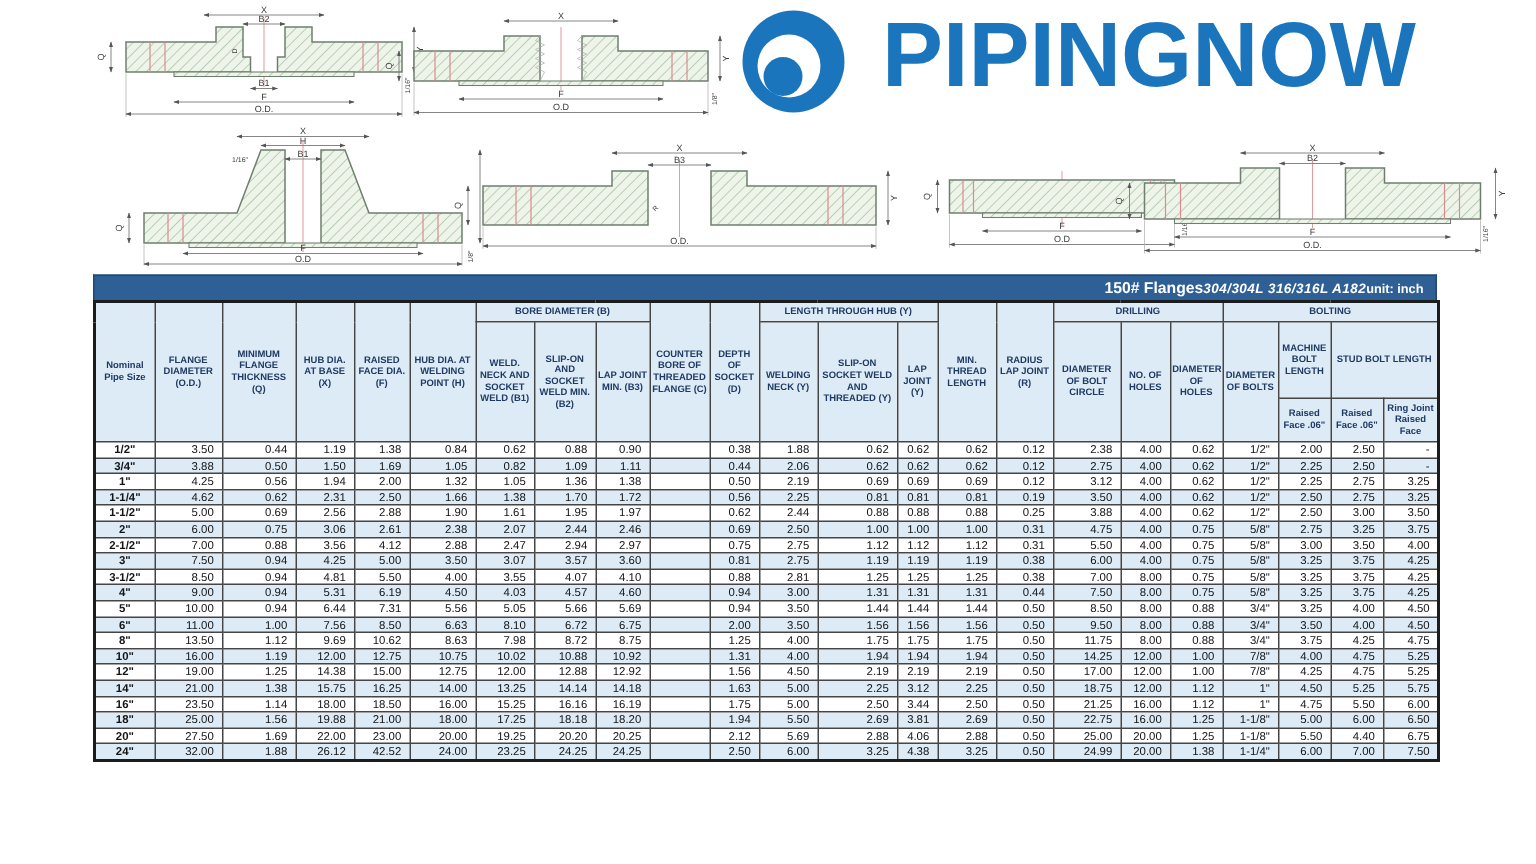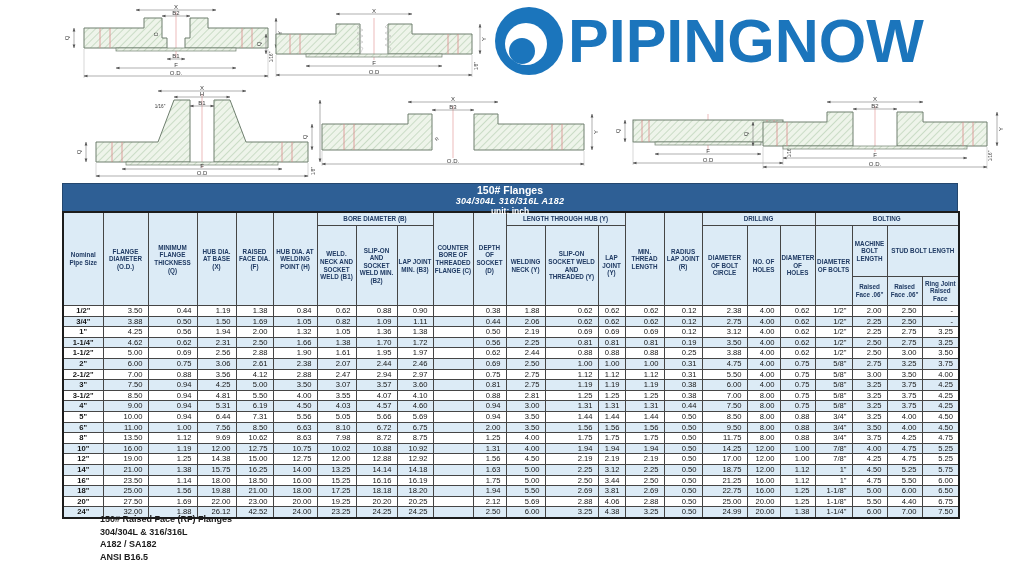--- a/index.html
+++ b/index.html
@@ -1,39 +1,39 @@
 <!DOCTYPE html>
 <html><head>
 <meta charset="utf-8">
 <style>
   html,body{margin:0;padding:0;background:#fff;}
   .page{position:relative;width:1024px;height:576px;background:#fff;overflow:hidden;
         font-family:"Liberation Sans",sans-serif;}
 
   
-  .logo{position:absolute;left:494px;top:6px;display:flex;align-items:center;gap:4px;}
+  .logo{position:absolute;left:494px;top:6px;display:flex;align-items:flex-start;gap:24px;}
   .logo-text{font-size:61px;font-weight:bold;color:#1b75bc;letter-spacing:0px;line-height:1;}
 
   
   .draw{position:absolute;}
   .outline{fill:url(#hatch);stroke:#6f7f6f;stroke-width:1;}
   .rf{fill:url(#hatch);stroke:#6f7f6f;stroke-width:0.7;}
   .dim{stroke:#787878;stroke-width:0.6;marker-start:url(#arr);marker-end:url(#arr);}
   .vdim{stroke:#787878;stroke-width:0.6;marker-start:url(#arr);marker-end:url(#arr);}
   .dtext{font-size:6px;fill:#3a3a3a;}
   .stext{font-size:4.6px;fill:#3a3a3a;}
   .cl{stroke:#e49d9d;stroke-width:0.7;}
   .hole{stroke:#d98c8c;stroke-width:0.8;}
   .ext{stroke:#a8a8a8;stroke-width:0.45;}
 
   
   .tbl-wrap{position:absolute;left:62px;top:183px;width:896px;}
-  .tbl-title{display:flex;justify-content:flex-start;align-items:center;
-             background:#2e5f95;color:#fff;height:28px;padding:0 8px;font-weight:bold;
-             border:1px solid #24476e;border-bottom:none;box-sizing:border-box;flex-direction:column;}
+  .tbl-title{display:flex;justify-content:flex-end;align-items:center;
+             background:#2e5f95;color:#fff;height:17px;padding:0 8px;font-weight:bold;
+             border:1px solid #24476e;border-bottom:none;box-sizing:border-box;}
   .t-left{font-size:10.5px;}
   .t-mid{font-size:9px;letter-spacing:0.3px;font-style:italic;}
   .t-right{font-size:8.5px;}
   table{border-collapse:collapse;table-layout:fixed;width:896px;border:2px solid #1c1c1c;}
   th{background:#dcebf6;color:#1f3a63;font-size:6.3px;font-weight:bold;
      border:1px solid #454545;padding:0 1px;line-height:1.2;text-align:center;
      vertical-align:middle;overflow:hidden;}
   thead tr.h1 th{height:12px;}
   thead tr.h2 th{height:50px;}
   thead tr.h3 th{height:28px;}
@@ -792,20 +792,14 @@
             <td>1.38</td>
             <td>1-1/4"</td>
             <td>6.00</td>
             <td>7.00</td>
             <td>7.50</td>
           </tr>
         </tbody>
     </table>
   </div>
 
-  <div class="footer">
-    <div>150# Raised Face (RF) Flanges</div>
-    <div>304/304L &amp; 316/316L</div>
-    <div>A182 / SA182</div>
-    <div>ANSI B16.5</div>
-  </div>
 
 </div>
 
 </body></html>

